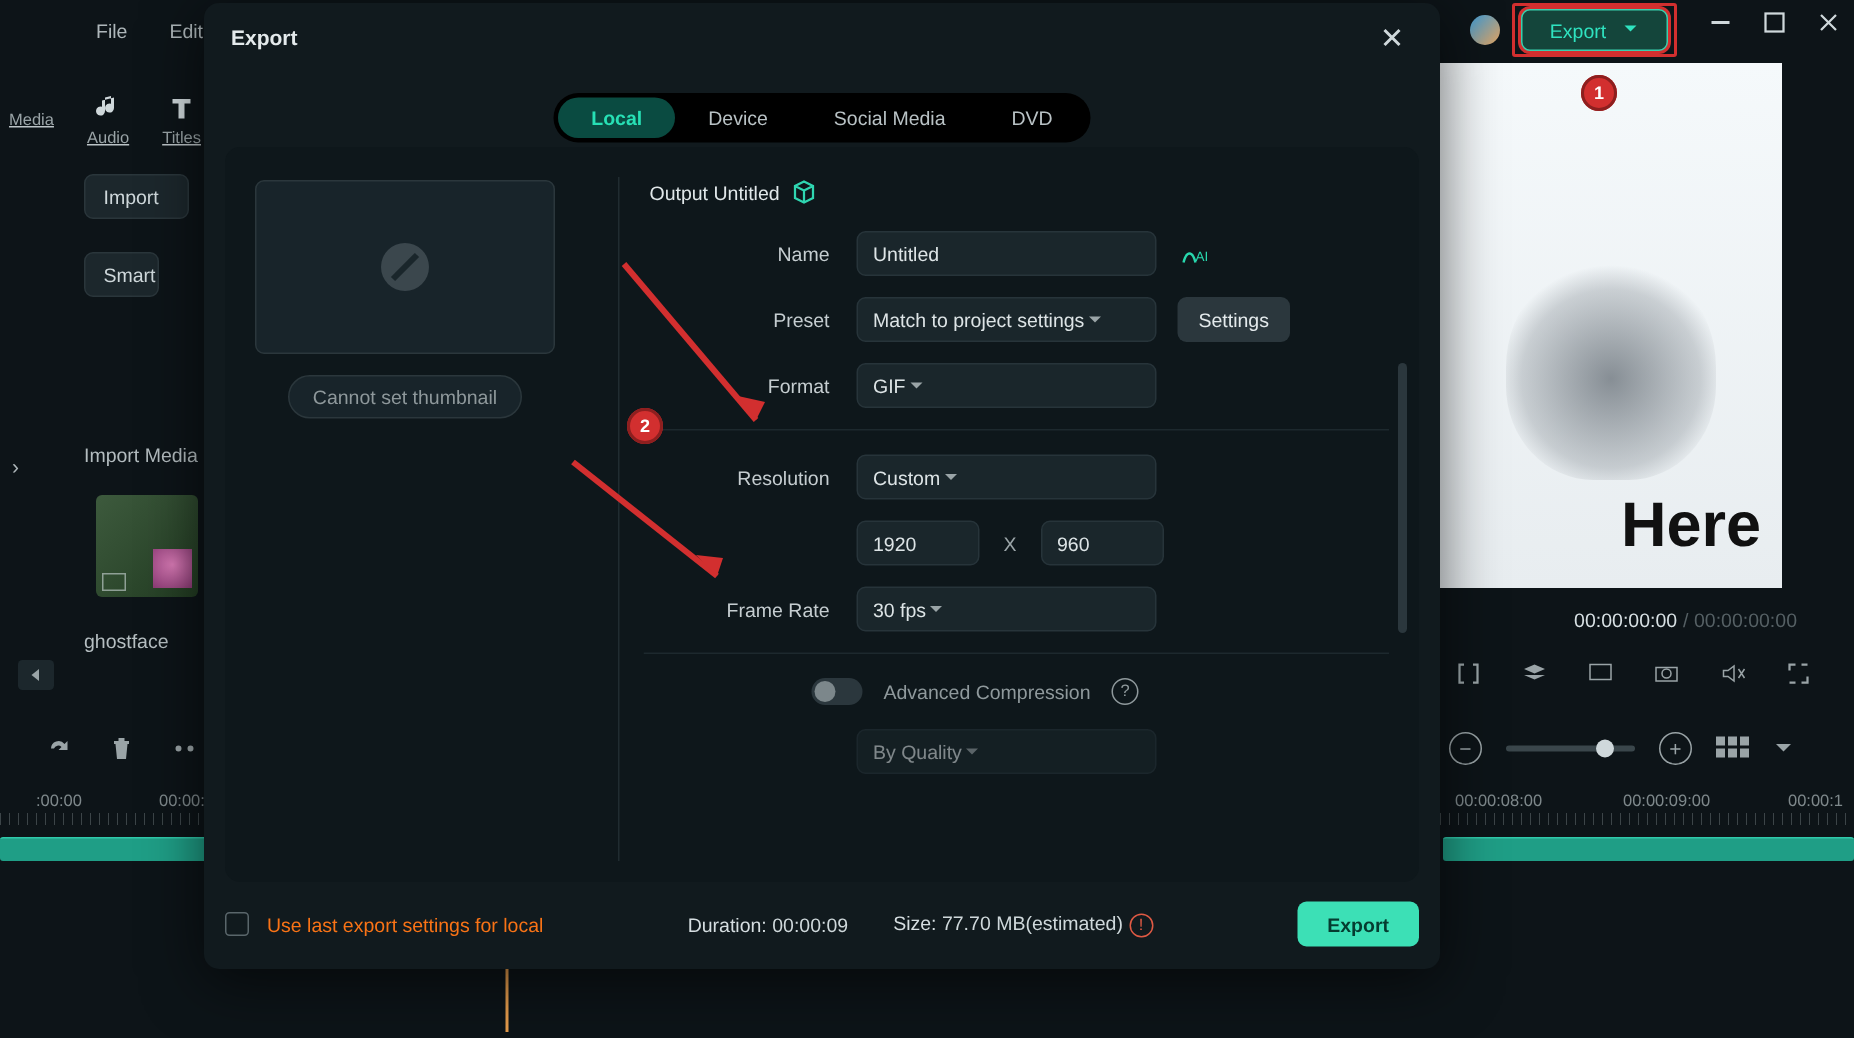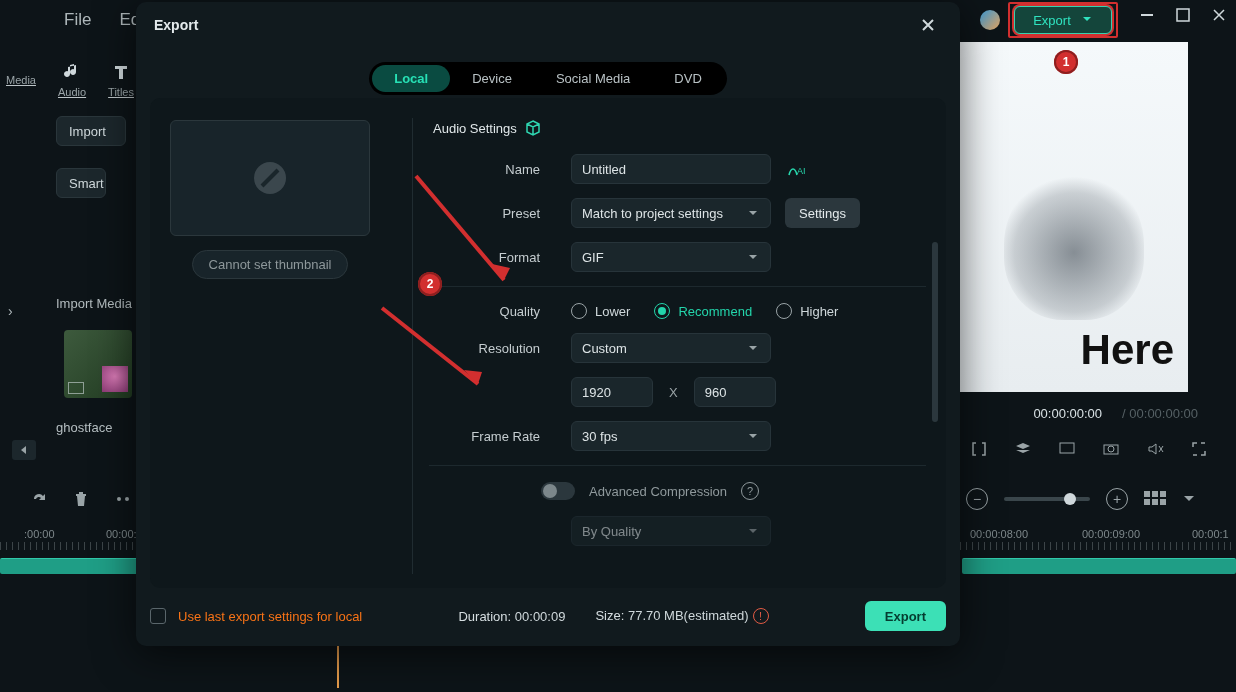--- a/index.html
+++ b/index.html
@@ -1,20 +1,20 @@
 <!DOCTYPE html>
 <html><head>
 <meta charset="utf-8">
 <style>
   * { margin: 0; padding: 0; box-sizing: border-box; font-family: -apple-system, BlinkMacSystemFont, "Segoe UI", Arial, sans-serif; }
   body { width: 1236px; height: 692px; background: #0d1418; overflow: hidden; position: relative; color: #bcc4c7; font-size: 13px; }
 
   
   .menubar { position: absolute; top: 0; left: 0; right: 0; height: 40px; display: flex; align-items: center; color: #aeb7ba; }
-  .menubar .mitem { padding: 0 14px; font-size: 17px; }
+  .menubar .mitem { padding: 0 14px; font-size: 13px; }
 
   
   .toolstrip { position: absolute; top: 55px; left: 0; height: 50px; display: flex; gap: 22px; align-items: center; padding-left: 6px; text-decoration: underline;}
   .toolstrip .ticon { display:flex; flex-direction:column; align-items:center; gap:4px; font-size:11px; color:#9aa4a7;}
   .toolstrip svg { width:20px; height:20px; fill:#cfd8db;}
   .chip { position:absolute; background:#1c272c; border:1px solid #2a363b; border-radius:6px; height:30px; display:flex; align-items:center; padding:0 12px; font-size:13px; color:#cfd8db; gap:8px;}
   .chip.import { top:116px; left:56px; width:70px;}
   .chip.smart  { top:168px; left:56px; width:50px;}
   .chip .chev { width:12px; height:12px; fill:#9aa4a7;}
   .import-label { position:absolute; top:296px; left:56px; font-size:13px; color:#b3bcbf;}
@@ -57,21 +57,21 @@
     linear-gradient(#9aa4a7,#9aa4a7) 8px 8px/6px 6px no-repeat,
     linear-gradient(#9aa4a7,#9aa4a7) 16px 8px/6px 6px no-repeat;}
   .zoomrow .down{width:14px;height:14px;fill:#9aa4a7;}
 
   
   .preview{position:absolute; top:42px; right:48px; width:228px; height:350px; background:linear-gradient(180deg,#f5f9fb,#e8edf0); overflow:hidden;}
   .preview .hand{position:absolute; left:50%; top:58%; transform:translate(-50%,-50%); width:140px; height:150px;
     background: radial-gradient(circle at 50% 55%, rgba(50,60,70,.55), rgba(50,60,70,.2) 55%, transparent 70%);
     border-radius:60% 60% 50% 50%;}
   .preview .text{position:absolute; bottom:18px; right:14px; font-size:42px; font-weight:800; color:#111;}
-  .timecodes{position:absolute; top:406px; right:38px; display:flex; align-items:center; gap:20px; font-size:13px;justify-content:flex-end;}
+  .timecodes{position:absolute; top:406px; right:38px; display:flex; align-items:center; gap:4px; font-size:13px;justify-content:flex-end;}
   .tc1{color:#d8e1e4;}
   .tc2{color:#556064;}
   .tc2::before{content:"/ "; color:#556064;}
   .previewicons{position:absolute; top:440px; right:28px; display:flex; gap:26px;}
   .previewicons svg{width:18px;height:18px;fill:#9aa4a7;}
 
   
   .winctrl{position:absolute; top:8px; right:10px; display:flex; align-items:center; gap:22px;}
   .winctrl svg{width:14px;height:14px;fill:#cfd8db;}
   .avatar{width:20px;height:20px;border-radius:50%;background:linear-gradient(135deg,#3d9bd6,#e4a35e);}
@@ -93,24 +93,24 @@
   .dlg-left{width:226px; flex:none;}
   .thumbpane{width:200px;height:116px;border:1px solid #2b373c;background:#18242a;border-radius:6px;display:flex;align-items:center;justify-content:center; margin-top:2px;}
   .thumbpane svg{width:44px;height:44px;fill:#5b686e;}
   .thumbhint{margin-top:14px; text-align:center; width:200px;}
   .thumbhint .pill{display:inline-block;background:#18242a;border:1px solid #2b373c;border-radius:16px;padding:6px 16px;color:#8e989b;font-size:13px;}
   .vline{width:1px; background:#202c31; align-self:stretch; margin:0 6px;}
   .dlg-right{flex:1; overflow:hidden; padding-right:4px; position:relative;}
   .section-title{display:flex; align-items:center; gap:8px; color:#e0e7e9; font-size:13px; margin:2px 0 18px 4px;}
   .section-title svg{width:16px;height:16px;fill:none;stroke:#2fd6b1;stroke-width:1.5;}
   .row{display:flex; align-items:center; margin:0 0 14px 0;}
-  .row .lbl{width:142px; text-align:right; padding-right:31px; color:#c5cdd0; font-size:13px;}
+  .row .lbl{width:142px; text-align:right; padding-right:18px; color:#c5cdd0; font-size:13px;}
   .field{background:#1a262b; border:1px solid #27343a; border-radius:6px; height:30px; width:200px; display:flex; align-items:center; padding:0 10px; color:#dde4e6; font-size:13px;}
   .field input{background:transparent;border:none;outline:none;color:#dde4e6;width:100%;font-size:13px;}
-  .field.select{justify-content:space-between;}
+  .field.select{}
   .field .chev{width:14px;height:14px;fill:#9aa4a7;}
   .ai-badge{width:20px;height:16px;margin-left:16px;}
   .ai-badge svg{width:20px;height:16px;}
   .folder-icon{width:18px;height:16px;margin-left:12px;}
   .folder-icon svg{width:18px;height:16px;fill:none;stroke:#d3dbde;stroke-width:1.4;}
   .btn-sm{height:30px; padding:0 14px; background:#2b373d; border-radius:6px; display:flex; align-items:center; color:#e4eaec; margin-left:14px; cursor:pointer; font-size:13px;}
   .radio-group{display:flex; gap:24px; align-items:center;}
   .radio{display:flex; align-items:center; gap:8px; color:#cfd8db; font-size:13px; cursor:pointer;}
   .radio .r{width:16px;height:16px;border:1.5px solid #9aa4a7;border-radius:50%; position:relative;}
   .radio.sel .r{border-color:#23d5ab;}
@@ -314,21 +314,21 @@
       </div>
       <div class="thumbhint">
         <span class="pill">Cannot set thumbnail</span>
       </div>
     </div>
 
     <div class="vline"></div>
 
     <div class="dlg-right">
       <div class="section-title">
-        <span>Audio Settings</span>
+        <span>Output Untitled</span>
         <svg viewBox="0 0 16 16">
             <path d="M8 1l6 3v8l-6 3-6-3V4z M2 4l6 3 6-3 M8 7v8"></path>
           </svg>
       </div>
 
       <div class="row">
         <div class="lbl">Name</div>
         <div class="field">
             <input value="Untitled" style="">
           </div>
@@ -357,37 +357,20 @@
         <div class="field select">
           <span>GIF</span>
           <svg class="chev">
               <path d="M3 5l4 4 4-4z"></path>
             </svg>
         </div>
       </div>
 
       <div class="divider"></div>
 
-      <div class="row">
-        <div class="lbl">Quality</div>
-        <div class="radio-group">
-          <div class="radio">
-              <span class="r"></span>
-              <span>Lower</span>
-            </div>
-          <div class="radio sel">
-              <span class="r"></span>
-              <span>Recommend</span>
-            </div>
-          <div class="radio">
-              <span class="r"></span>
-              <span>Higher</span>
-            </div>
-        </div>
-      </div>
 
       <div class="row">
         <div class="lbl">Resolution</div>
         <div class="field select">
           <span>Custom</span>
           <svg class="chev">
               <path d="M3 5l4 4 4-4z"></path>
             </svg>
         </div>
       </div>

